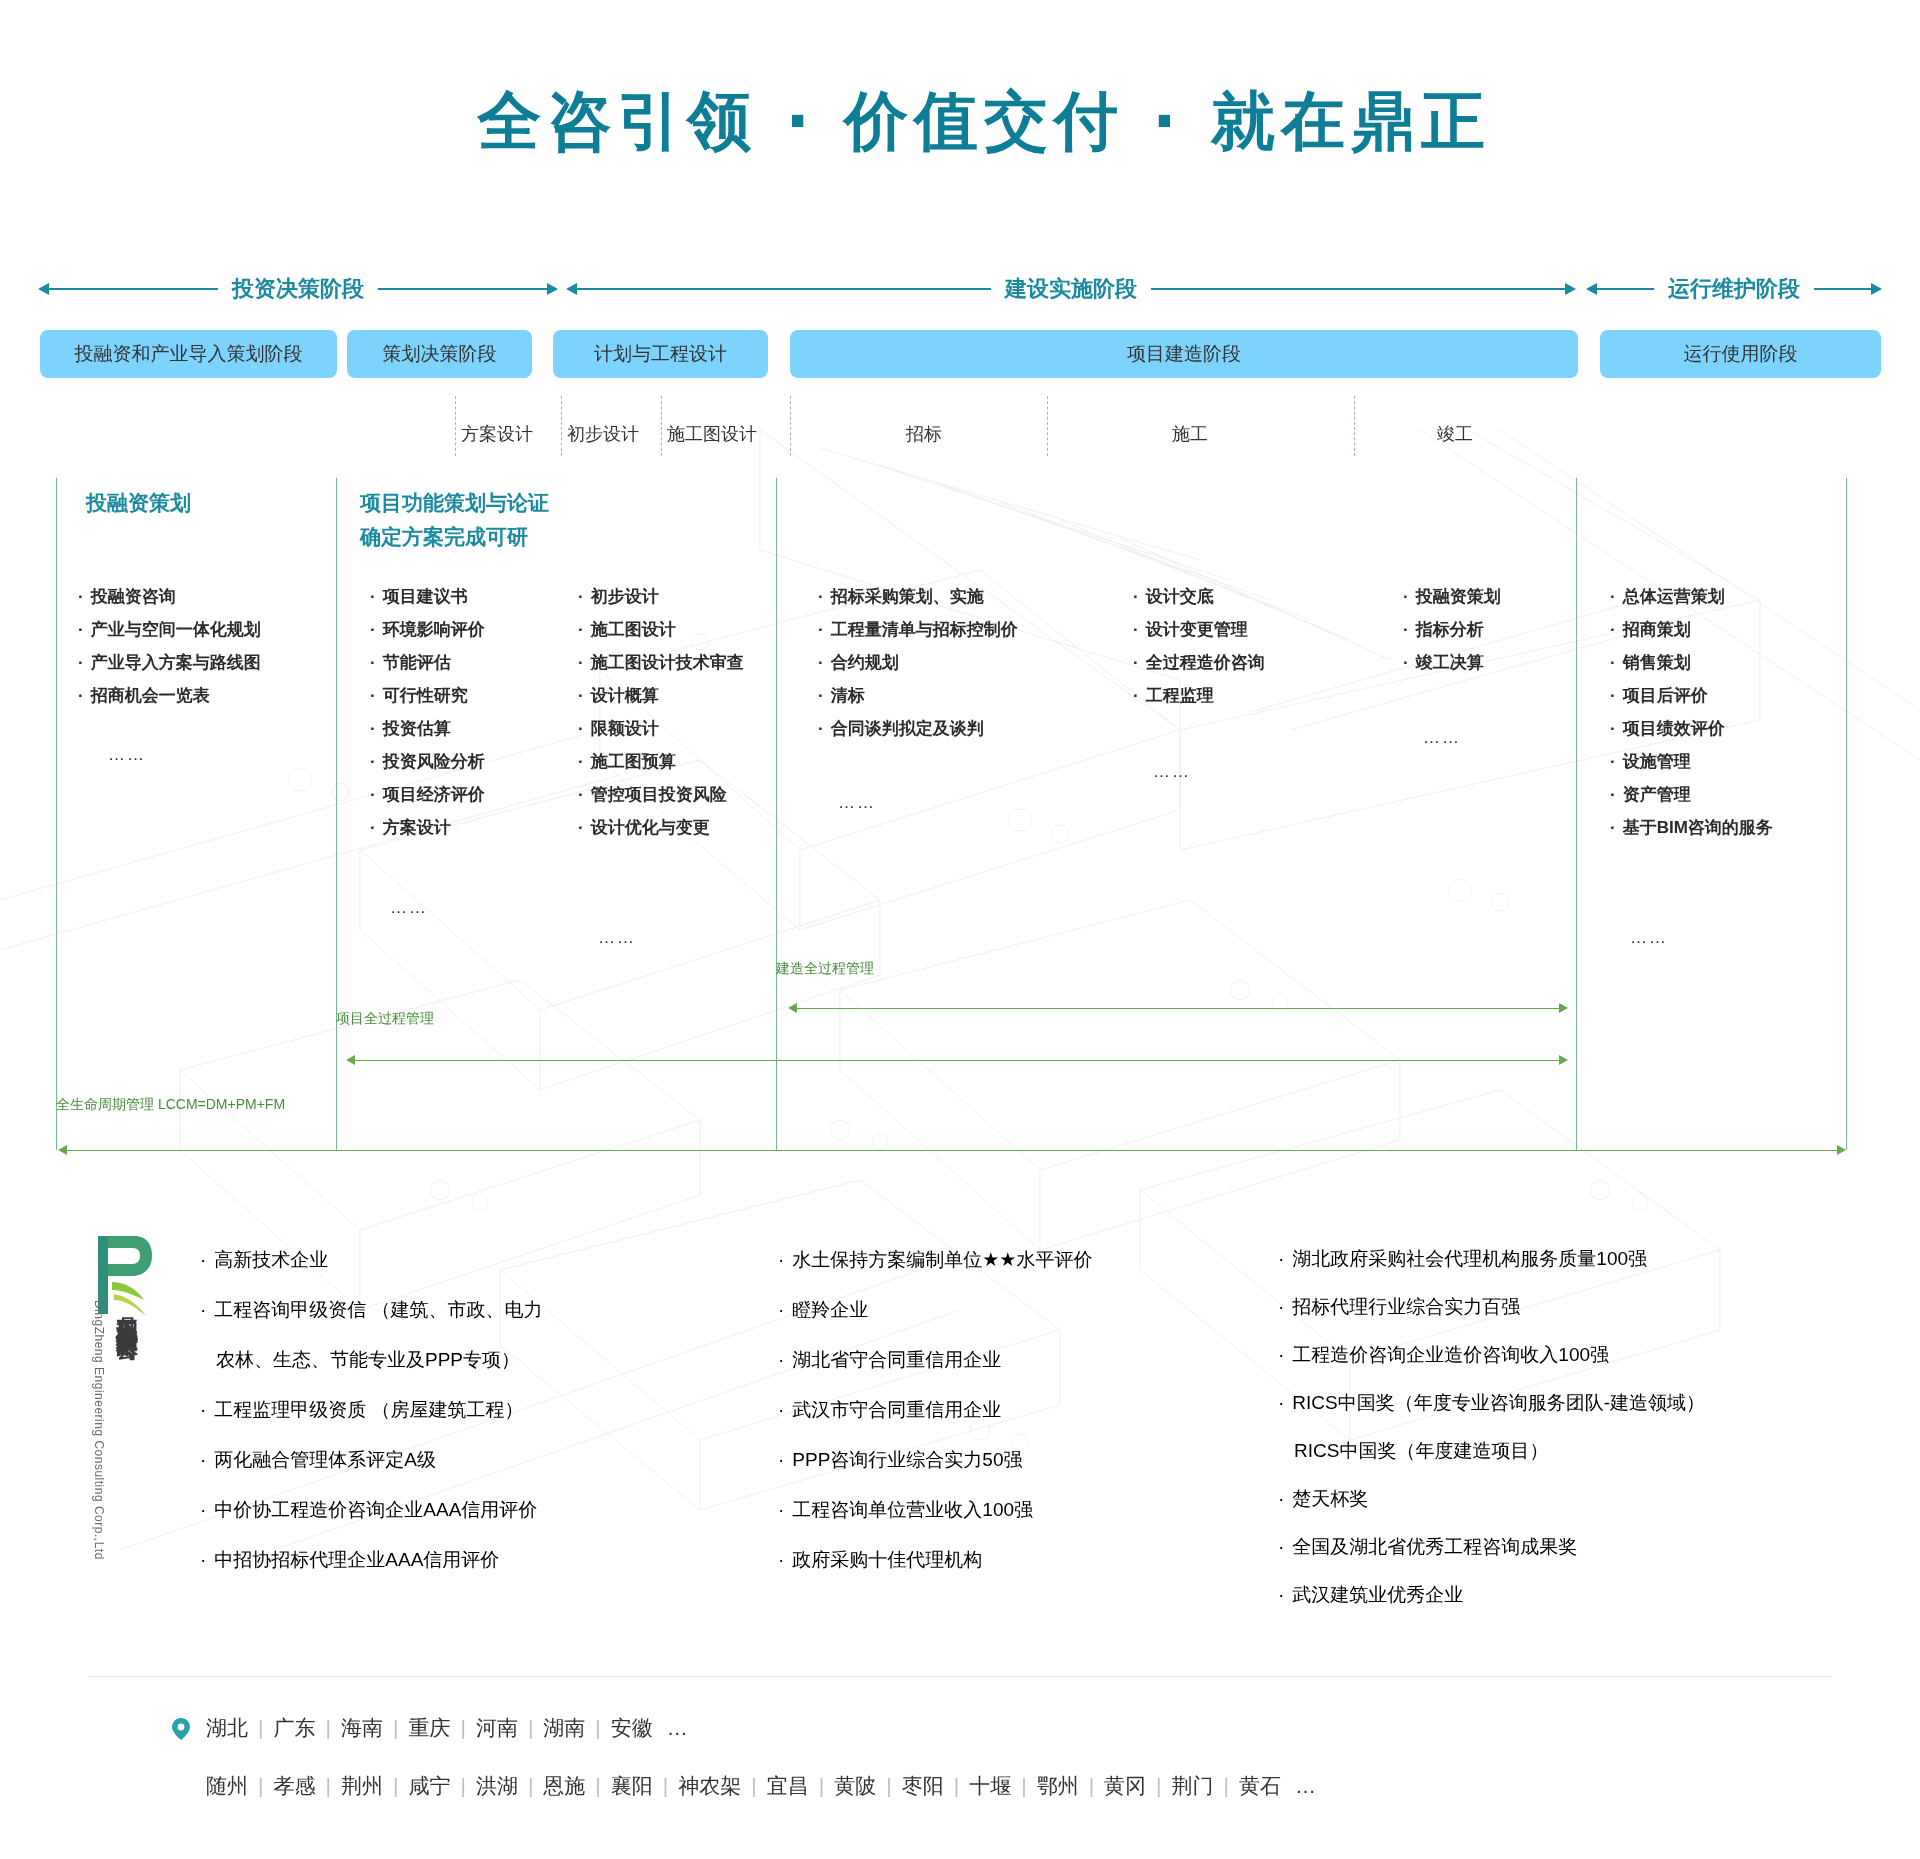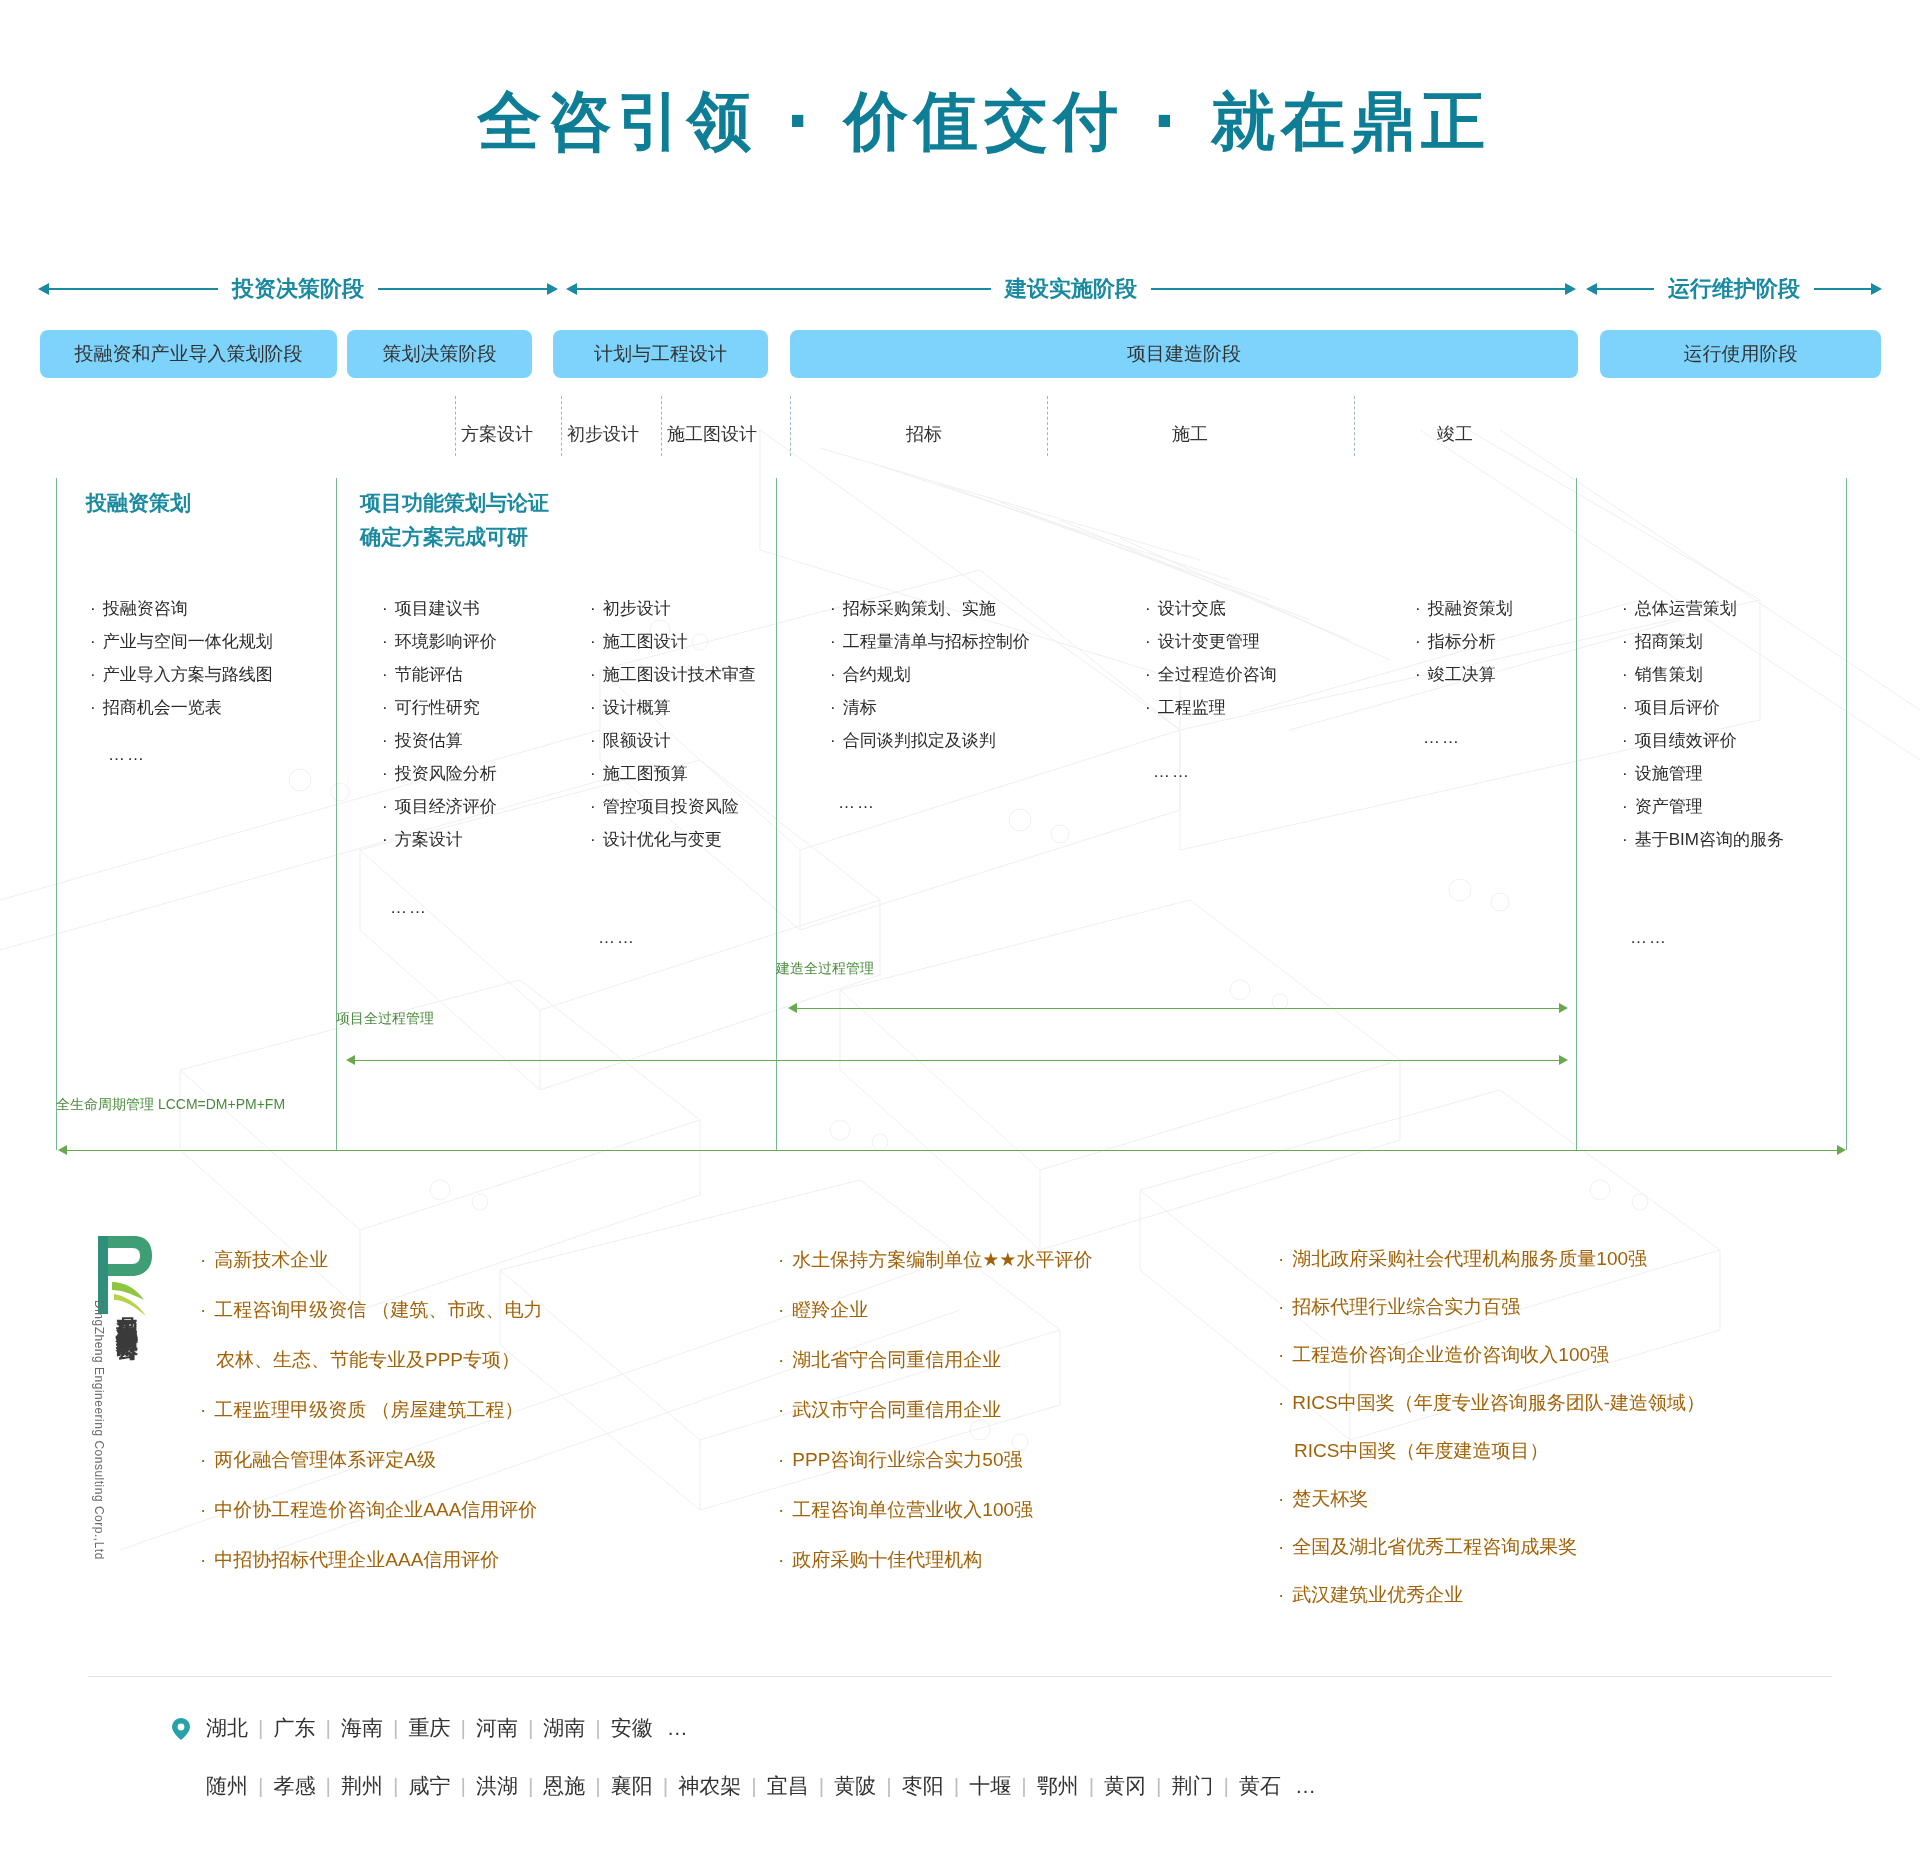--- a/index.html
+++ b/index.html
@@ -109,21 +109,21 @@
   .bullets {
     position: absolute;
     font-size: 17px;
     color: #2b2b2b;
     line-height: 33px;
   }
   .bullets li {
     list-style: none;
     white-space: nowrap;
   }
-  .bullets ul { margin: 12px; padding: 0; }
+  .bullets ul { margin: 0; padding: 0; font-weight: bold; }
   .bullets li::before {
     content: "·";
     margin-right: 7px;
     color: #2b2b2b;
   }
   .ellip {
     position: absolute;
     font-size: 17px;
     color: #2b2b2b;
     letter-spacing: 2px;
@@ -149,21 +149,21 @@
     font-size: 14px;
     color: #4a8a3d;
     white-space: nowrap;
     text-align: left;
   }
 
   
   .cred-col {
     position: absolute;
     font-size: 19px;
-    color: #a16207;
+    color: #000000;
     line-height: 50px;
   }
   .cred-col ul { margin: 0; padding: 0; }
   .cred-col li { list-style: none; white-space: nowrap; text-indent: 0; }
   .cred-col li::before { content: "·"; margin-right: 8px; }
   .cred-col li.nodot::before { content: ""; margin-right: 16px; }
 
   
   .logo-block {
     position: absolute;

